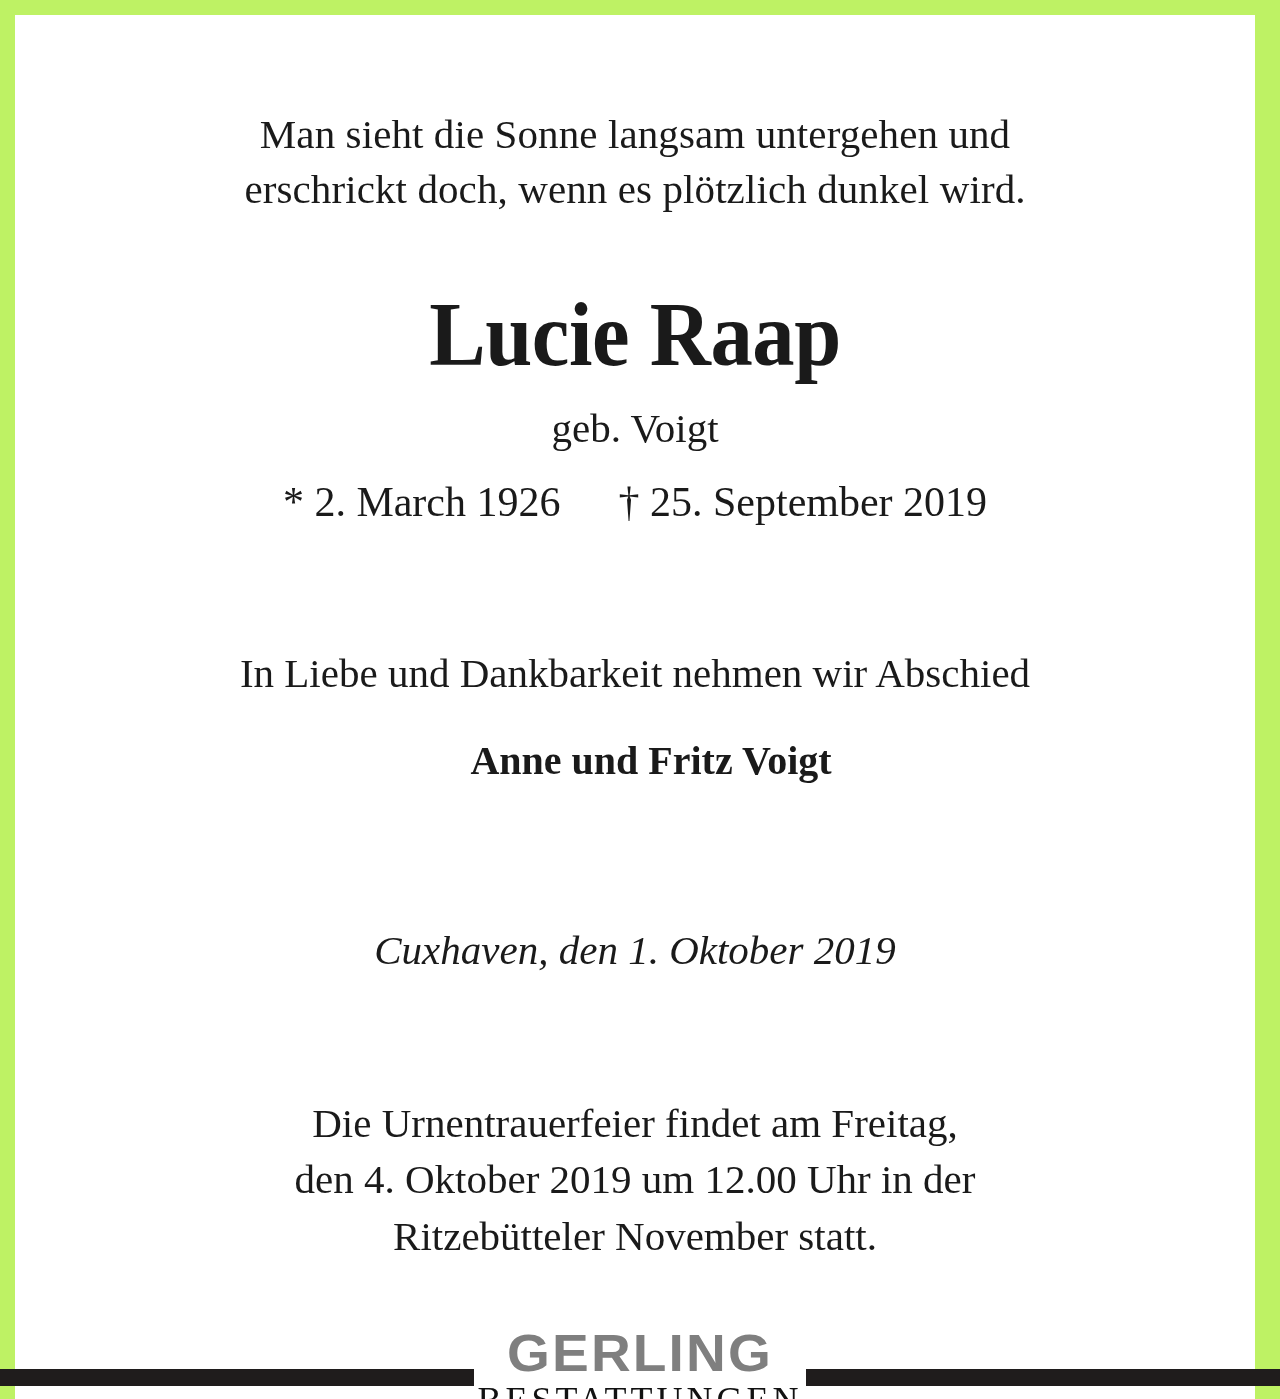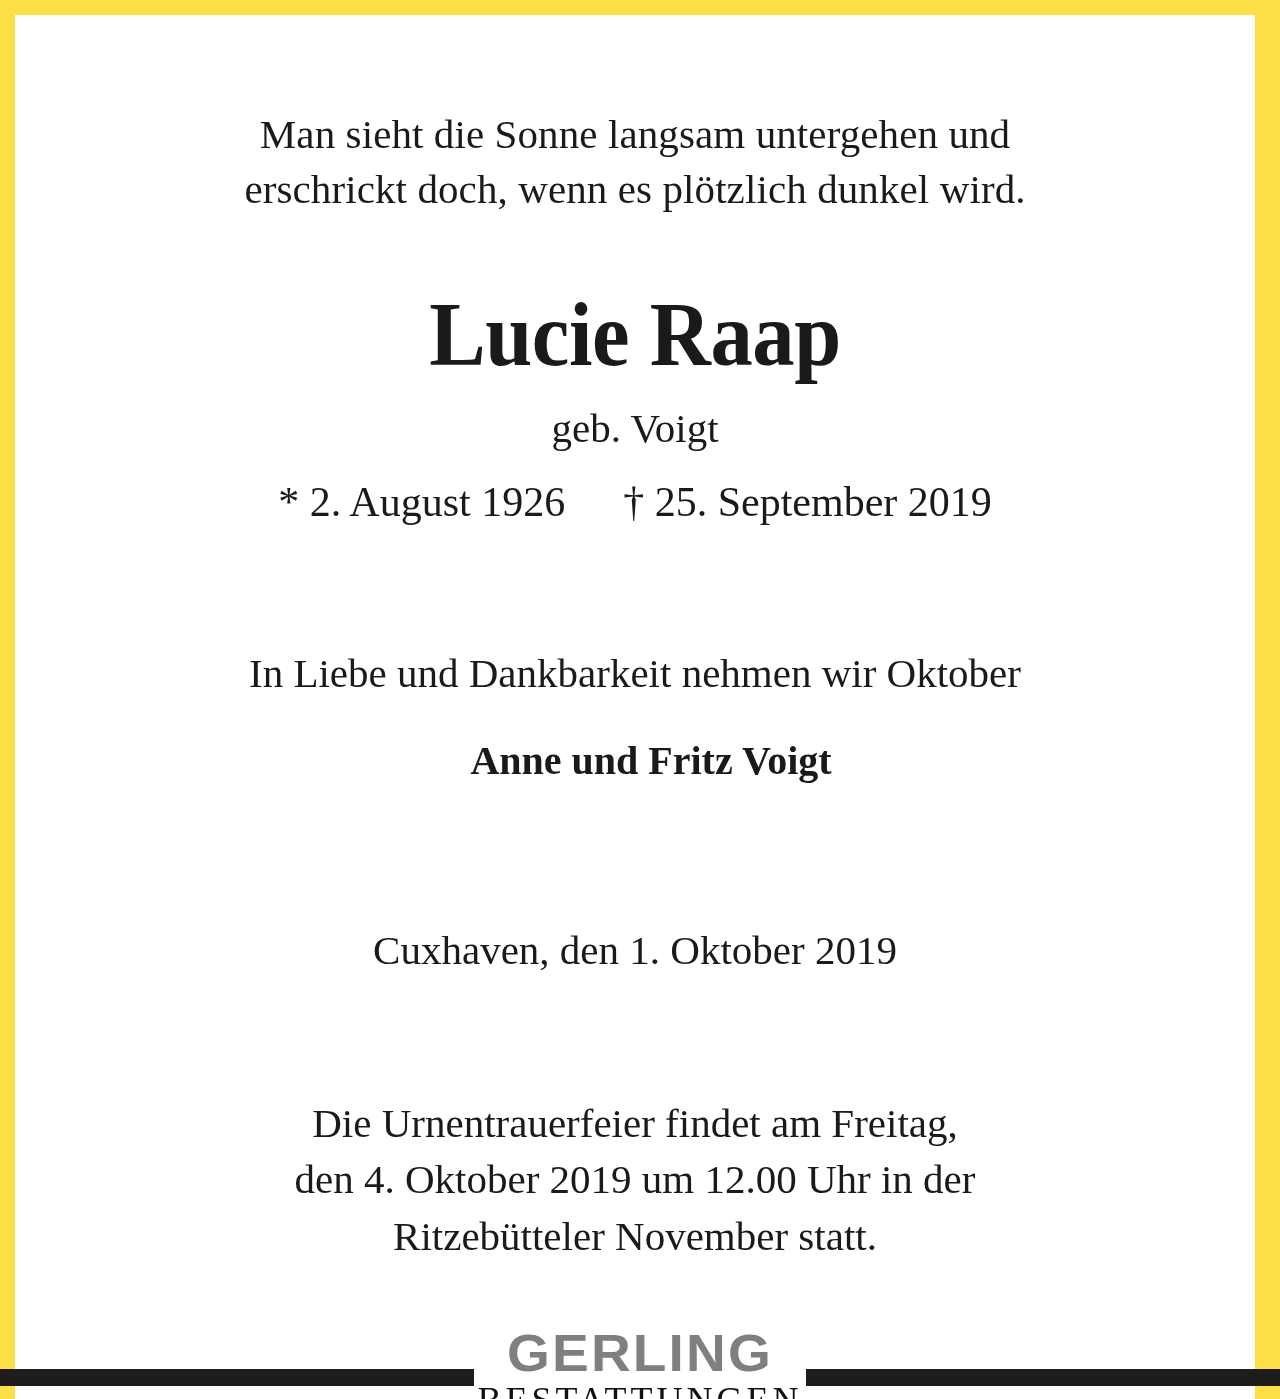--- a/index.html
+++ b/index.html
@@ -12,21 +12,21 @@
     height: 1399px;
     overflow: hidden;
     font-family: "Liberation Serif", "DejaVu Serif", serif;
   }
 
   
   .notice {
     position: relative;
     width: 1280px;
     height: 1399px;
-    background: #fde047;
+    background: #bef264;
     box-sizing: border-box;
   }
 
   
   .card {
     position: absolute;
     left: 15px;
     top: 15px;
     width: 1240px;   
     height: 1384px;  
@@ -104,20 +104,21 @@
     font-weight: bold;
     line-height: 1.58;
   }
   .mourners .ln { display: block; padding-left: 32px; }
 
   .place-date {
     margin: 0;
     padding-top: 135px;
     font-size: 41px;
     line-height: 1.1;
+    font-style: italic;
   }
 
   .service {
     margin: 12px;
     padding-top: 110px;
     font-size: 41px;
     line-height: 1.38;
   }
   .service .ln { display: block; }
 
@@ -159,23 +160,23 @@
 
       <p class="epigraph">
         <span class="ln">Man sieht die Sonne langsam untergehen und</span>
         <span class="ln">erschrickt doch, wenn es plötzlich dunkel wird.</span>
       </p>
 
       <p class="name">Lucie Raap</p>
 
       <p class="maiden">geb. Voigt</p>
 
-      <p class="dates"><span>* 2. August 1926</span><span class="gap"></span><span>† 25. September 2019</span></p>
+      <p class="dates"><span>* 2. March 1926</span><span class="gap"></span><span>† 25. September 2019</span></p>
 
-      <p class="farewell">In Liebe und Dankbarkeit nehmen wir Oktober</p>
+      <p class="farewell">In Liebe und Dankbarkeit nehmen wir Abschied</p>
 
       <p class="mourners">
         <span class="ln">Anne und Fritz Voigt</span>
       </p>
 
       <p class="place-date">Cuxhaven, den 1. Oktober 2019</p>
 
       <p class="service">
         <span class="ln">Die Urnentrauerfeier findet am Freitag,</span>
         <span class="ln">den 4. Oktober 2019 um 12.00 Uhr in der</span>

